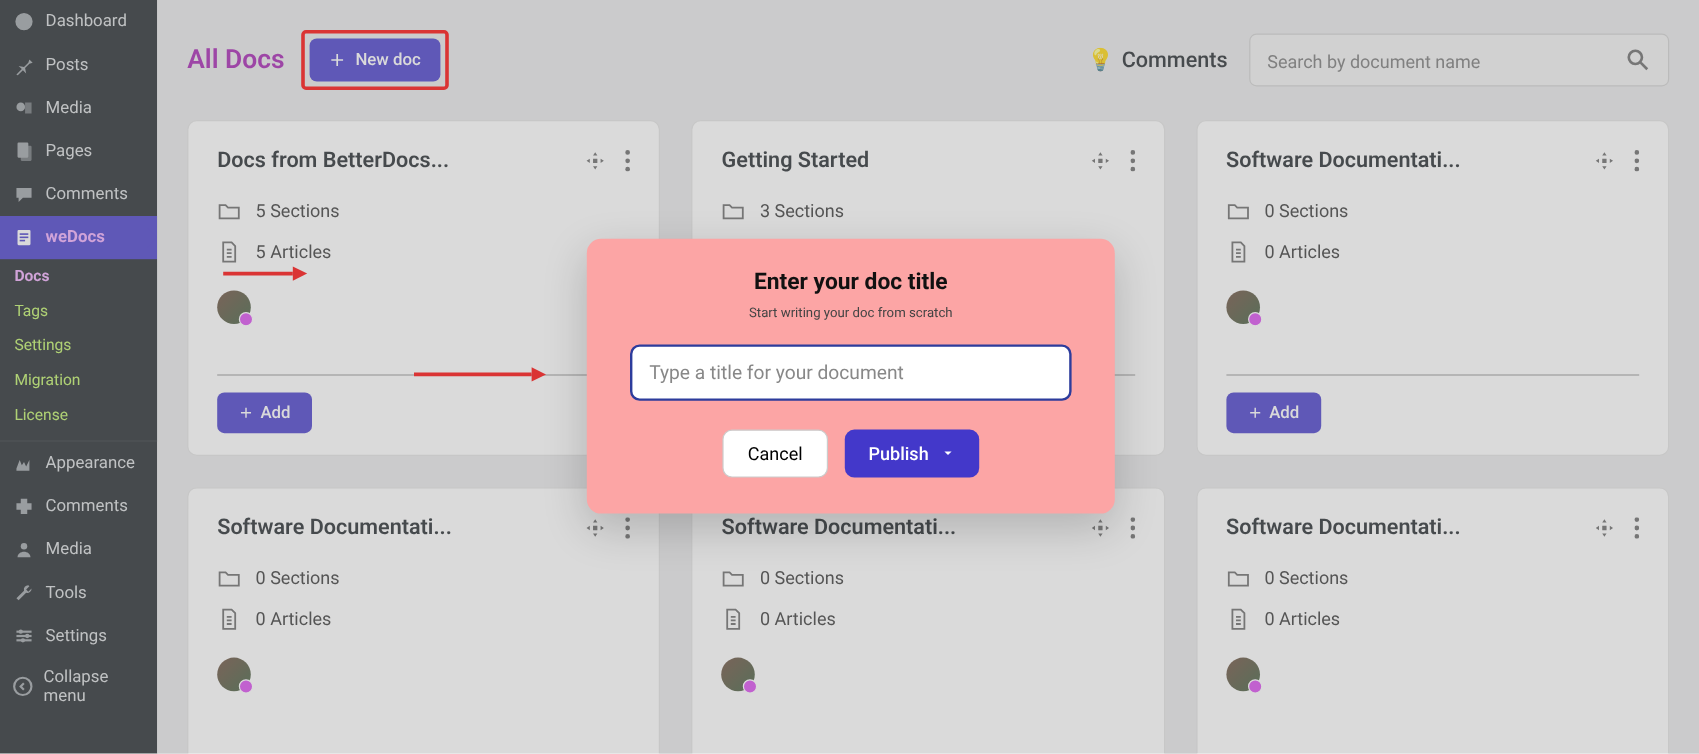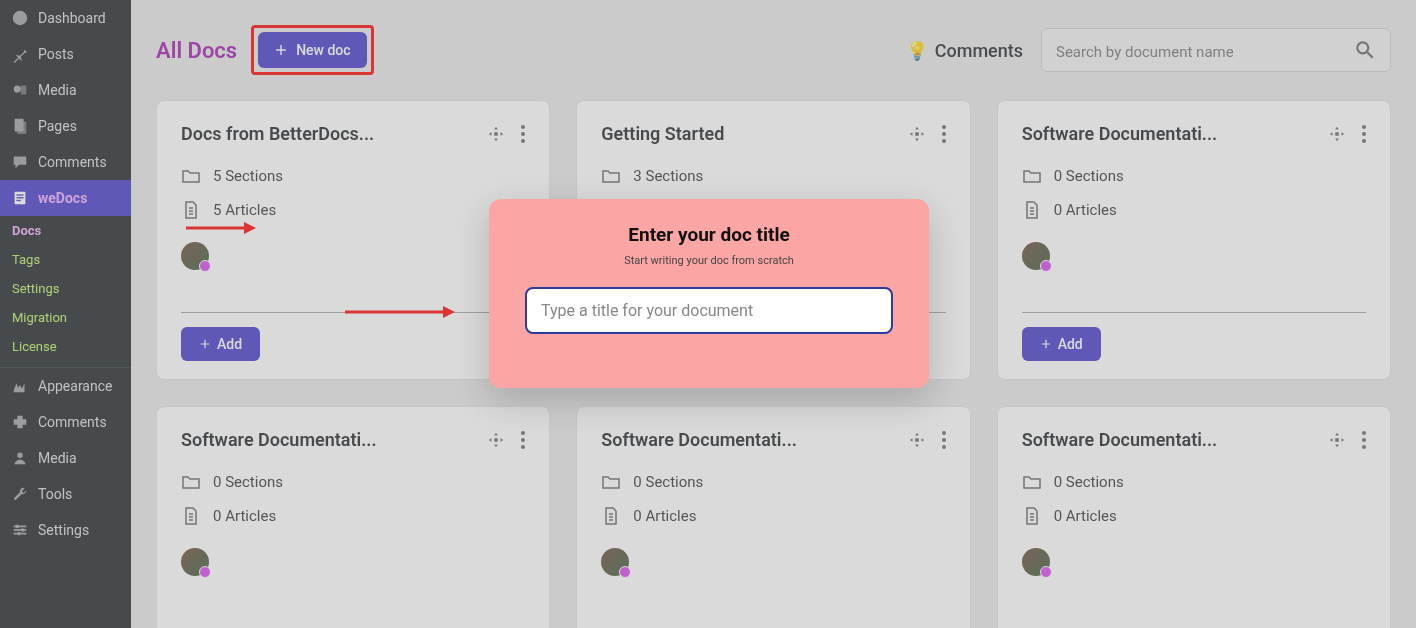--- a/index.html
+++ b/index.html
@@ -159,20 +159,29 @@
         <svg width="18" height="18" viewBox="0 0 20 20" fill="currentColor">
           <rect x="3" y="5" width="14" height="2"></rect>
           <rect x="3" y="9" width="14" height="2"></rect>
           <rect x="3" y="13" width="14" height="2"></rect>
           <circle cx="7" cy="6" r="2"></circle>
           <circle cx="13" cy="10" r="2"></circle>
           <circle cx="9" cy="14" r="2"></circle>
         </svg>
       </span>
     <span>Settings</span>
+  </div>
+  <div class="sidebar-item">
+    <span class="icon">
+        <svg width="18" height="18" viewBox="0 0 20 20" fill="currentColor">
+          <circle cx="10" cy="10" r="8" fill="none" stroke="currentColor" stroke-width="2"></circle>
+          <path d="M11 7l-3 3 3 3" fill="none" stroke="currentColor" stroke-width="2"></path>
+        </svg>
+      </span>
+    <span>Collapse menu</span>
   </div>
 </div>
 
 <div class="main">
   <div class="main-header">
     <span class="page-title">All Docs</span>
     <span class="new-doc-highlight">
       <button class="new-doc-btn">
         <svg width="14" height="14" viewBox="0 0 20 20" fill="currentColor">
             <path d="M9 3h2v6h6v2h-6v6H9v-6H3V9h6z"></path>
@@ -464,14 +473,23 @@
         <polygon points="98,0 110,6 98,12" fill="#ff0000"></polygon>
       </svg>
   </div>
 </div>
 
 <div class="overlay">
   <div class="modal">
     <h2>Enter your doc title</h2>
     <p>Start writing your doc from scratch</p>
     <input placeholder="Type a title for your document" style="">
+    <div class="modal-actions">
+      <button class="btn-cancel">Cancel</button>
+      <button class="btn-publish">
+        <span>Publish</span>
+        <svg width="12" height="12" viewBox="0 0 20 20" fill="currentColor">
+            <path d="M5 7l5 5 5-5z"></path>
+          </svg>
+      </button>
+    </div>
   </div>
 </div>
 
 </body></html>

